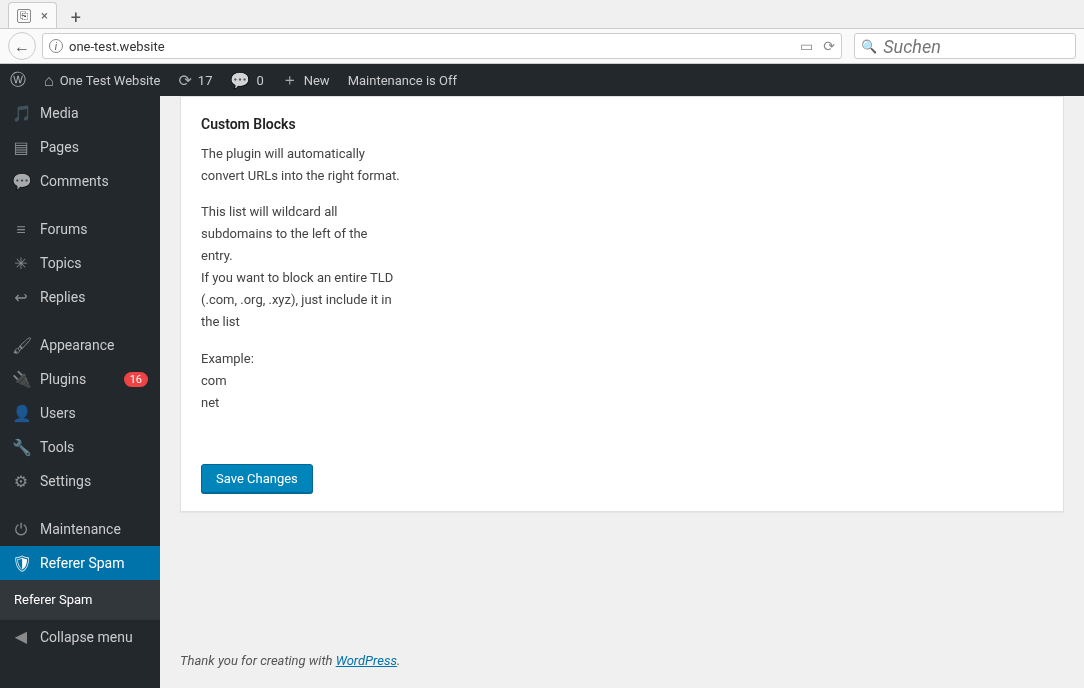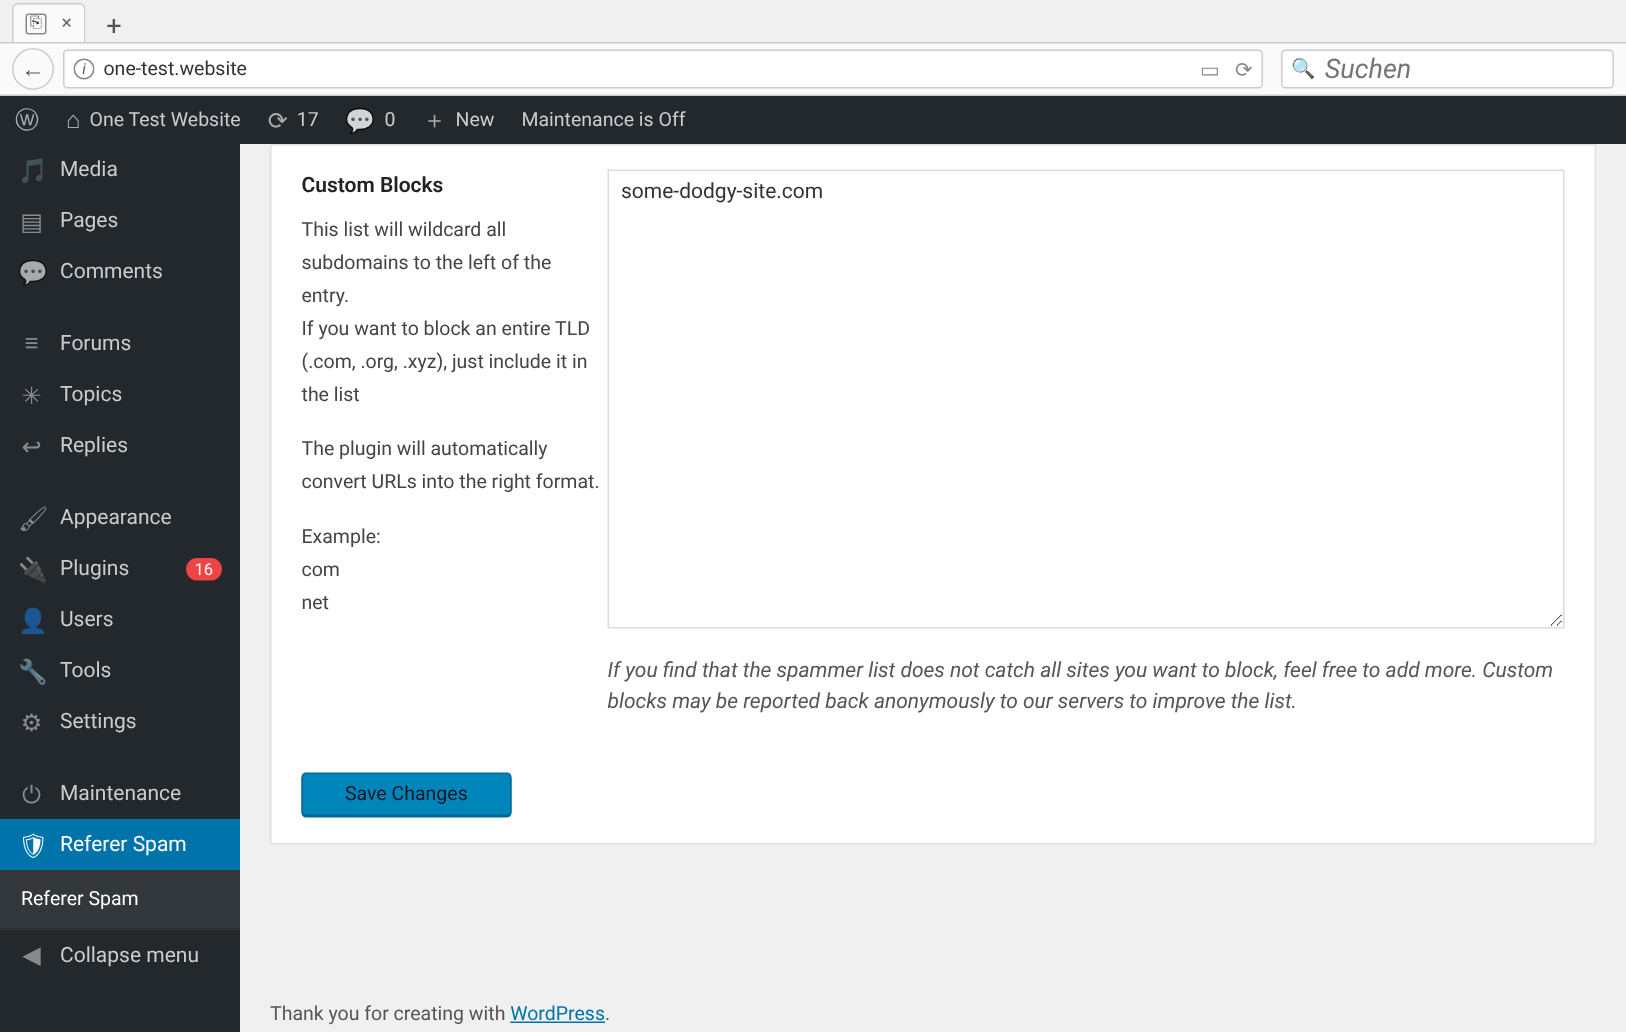--- a/index.html
+++ b/index.html
@@ -37,30 +37,30 @@
 .menu-item.current{background:#0073aa;color:#fff;position:relative}
 .menu-item.current::after{content:"";position:absolute;right:-8px;top:50%;transform:translateY(-50%);border:8px solid transparent;border-right-color:#f0f0f1}
 .menu-item .badge{background:#ef4444;color:#fff;border-radius:9px;font-size:11px;padding:1px 6px;margin-left:auto}
 .submenu{background:#32373c;padding:6px 0}
 .submenu .sub{padding:6px 14px;font-size:13px;color:#fff;cursor:pointer}
 .submenu .sub.dim{color:#aaa}
 .collapse{border-top:1px solid #333}
 
 .content{flex:1;background:#f0f0f1;overflow:auto;position:relative}
 .panel{background:#fff;margin:0 20px 20px 20px;border:1px solid #e0e0e0;box-shadow:0 1px 1px rgba(0,0,0,.04)}
-.panel-inner{padding:16px 20px 24px 20px;display:flex;gap:4px}
+.panel-inner{padding:16px 20px 24px 20px;display:flex;gap:20px}
 .leftcol{width:200px;font-size:13px;color:#444;line-height:1.7}
 .leftcol h3{font-size:14px;font-weight:600;color:#222;margin-bottom:6px}
 .leftcol p{margin-bottom:14px}
 .rightcol{flex:1}
 textarea.custom-blocks{width:100%;height:306px;border:1px solid #ddd;padding:6px 8px;font-size:14px;color:#333;resize:both;font-family:inherit}
 .help-italic{font-style:italic;color:#555;font-size:14px;margin-top:14px;line-height:1.5}
 .save-row{padding:12px 0 18px 20px}
-.btn-primary{background:#0085ba;border:1px solid #006799;color:#0f172a;padding:6px 28px;border-radius:3px;font-size:13px;cursor:pointer;box-shadow:0 1px 0 #006799}
-.footer-credit{position:absolute;bottom:4px;left:20px;font-size:13px;color:#555}
+.btn-primary{background:#0085ba;border:1px solid #006799;color:#ffffff;padding:6px 14px;border-radius:3px;font-size:13px;cursor:pointer;box-shadow:0 1px 0 #006799}
+.footer-credit{position:absolute;bottom:20px;left:20px;font-size:13px;font-style:italic;color:#555}
 .footer-credit a{color:#0073aa;text-decoration:underline}
 </style>
 </head>
 <body>
 
 <div class="browser-tabs">
   <div class="tab">
     <span class="dot">⎘</span>
     <span class="tab-close">×</span>
   </div>
@@ -173,35 +173,31 @@
         <span class="mi-icon">◀</span>
         <span>Collapse menu</span>
       </div>
   </div>
 
   <div class="content">
     <div class="panel">
       <div class="panel-inner">
         <div class="leftcol">
           <h3>Custom Blocks</h3>
+          <p>The plugin will automatically convert URLs into the right format.</p>
           <p>
             <span>This list will wildcard all subdomains to the left of the entry.</span><br>
             <span>If you want to block an entire TLD (.com, .org, .xyz), just include it in the list</span>
           </p>
-          <p>The plugin will automatically convert URLs into the right format.</p>
           <p>
             <span>Example:</span><br>
             <span>com</span><br>
             <span>net</span>
           </p>
         </div>
-        <div class="rightcol">
-          <textarea class="custom-blocks" style="">some-dodgy-site.com</textarea>
-          <div class="help-italic">If you find that the spammer list does not catch all sites you want to block, feel free to add more. Custom blocks may be reported back anonymously to our servers to improve the list.</div>
-        </div>
       </div>
       <div class="save-row">
         <button class="btn-primary">Save Changes</button>
       </div>
     </div>
 
     <div class="footer-credit">
       <span>Thank you for creating with </span><a href="#">WordPress</a><span>.</span>
     </div>
   </div>

